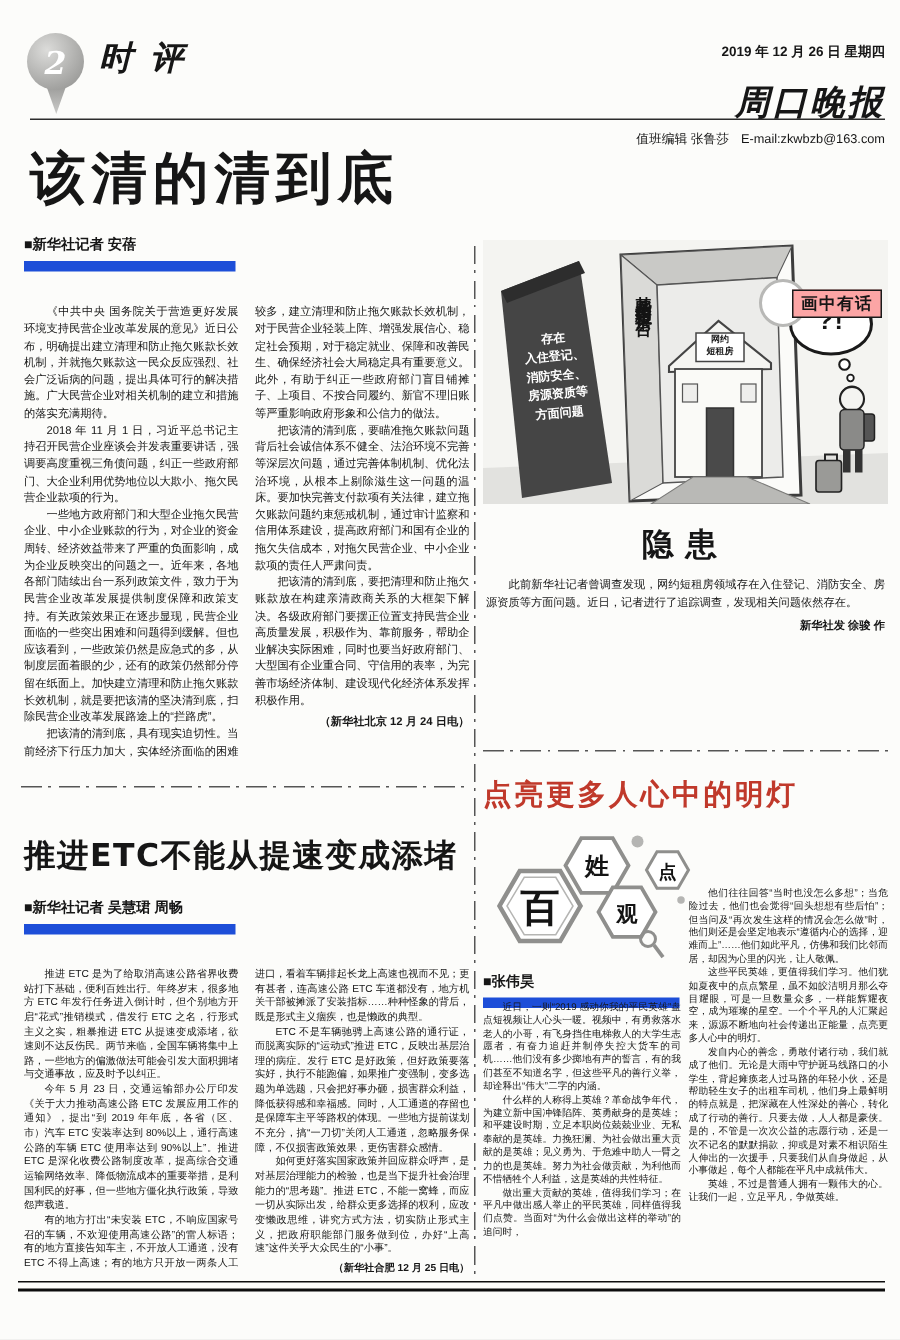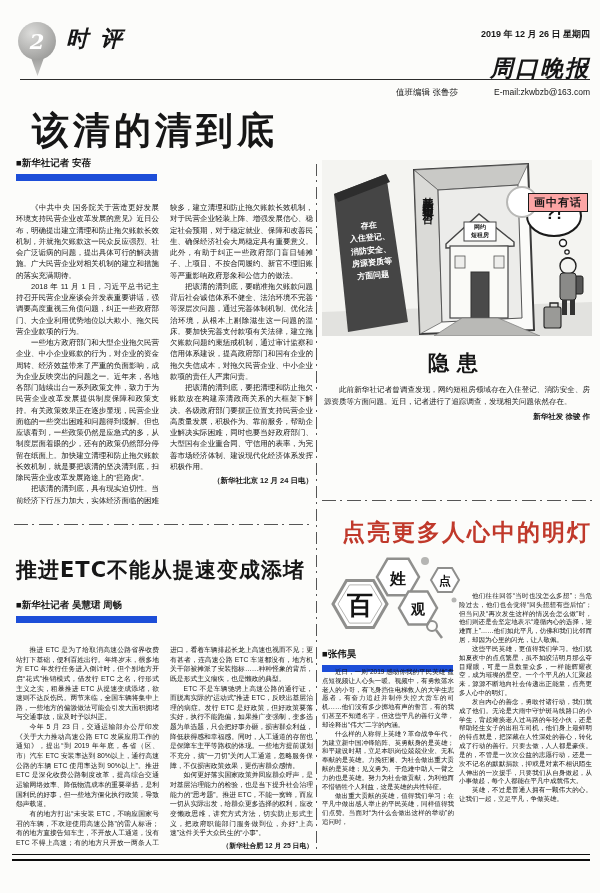--- a/index.html
+++ b/index.html
@@ -13,21 +13,21 @@
   .pin-circle{position:absolute;left:0;top:0;width:38px;height:38px;border-radius:50%;
               background:radial-gradient(circle at 35% 30%,#dcdcda,#8c8c8a);
               display:flex;align-items:center;justify-content:center;}
   .pin-num{font-family:"DejaVu Serif",serif;font-style:italic;font-weight:900;font-size:21px;color:#fff;}
   .section-title{position:absolute;left:66px;top:24px;font-family:"DejaVu Serif",serif;
                  font-style:italic;font-weight:900;font-size:22px;letter-spacing:12px;}
   .header-right{position:absolute;right:10px;top:28px;text-align:right;}
   .hr-row1{display:flex;justify-content:space-between;align-items:flex-end;gap:8px;flex-direction:column;}
   .hr-date{font-size:9px;font-weight:700;padding-bottom:4px;}
   .paper-name{font-family:"DejaVu Serif",serif;font-style:italic;font-weight:900;font-size:23px;letter-spacing:2px;}
-  .hr-row2{display:flex;justify-content:flex-end;gap:36px;font-size:8.5px;margin-top:3px;}
+  .hr-row2{display:flex;justify-content:flex-end;gap:8px;font-size:8.5px;margin-top:3px;}
   .header-rule{position:absolute;left:20px;right:10px;top:79px;border-top:1.5px solid #2c2c2c;}
 
   
   .hdash{position:absolute;height:1px;
          background:repeating-linear-gradient(90deg,#555 0 14px,transparent 14px 18px,#555 18px 20px,transparent 20px 25px);}
   .vdash{position:absolute;width:1px;
          background:repeating-linear-gradient(180deg,#555 0 12px,transparent 12px 16px,#555 16px 18px,transparent 18px 23px);}
 
   
   .lead-headline{position:absolute;left:16px;top:90px;font-family:"DejaVu Sans",sans-serif;
@@ -63,22 +63,22 @@
   .hazard-text{position:absolute;left:324px;top:384px;width:266px;font-size:7.5px;line-height:1.6;text-align:justify;}
 
   
   .etc-headline{position:absolute;left:16px;top:556px;width:298px;font-family:"DejaVu Sans",sans-serif;
                 font-weight:900;font-size:21px;letter-spacing:1px;}
   .etc-byline{position:absolute;left:16px;top:599px;width:141px;}
   .etc-cols{position:absolute;left:16px;top:621px;width:297px;height:229px;
             column-count:2;font-size:6.8px;line-height:1.42;}
 
   
-  .lamp-headline{position:absolute;left:322px;top:517px;width:270px;text-align:right;
-                 font-size:23px;font-weight:900;letter-spacing:2px;}
+  .lamp-headline{position:absolute;left:322px;top:517px;width:270px;text-align:left;
+                 font-size:19px;font-weight:900;letter-spacing:2px;}
   .lamp-logo{position:absolute;left:326px;top:550px;width:135px;height:92px;}
   .lamp-byline{position:absolute;left:322px;top:648px;width:131px;}
   .lamp-left{position:absolute;left:322px;top:668px;width:132px;height:188px;
              font-size:6.5px;line-height:1.36;text-align:justify;overflow:hidden;}
   .lamp-right{position:absolute;left:459px;top:592px;width:133px;height:264px;
               font-size:6.5px;line-height:1.36;text-align:justify;overflow:hidden;}
 
   .bottom-rule{position:absolute;left:12px;top:854px;width:578px;height:4px;
                border-top:1.2px solid #0d0d0d;border-bottom:2.6px solid #0d0d0d;}
 </style>
@@ -100,21 +100,21 @@
       <span class="hr-date">2019 年 12 月 26 日  星期四</span>
       <span class="paper-name">周口晚报</span>
     </div>
     <div class="hr-row2">
       <span>值班编辑 张鲁莎</span>
       <span>E-mail:zkwbzb@163.com</span>
     </div>
   </div>
   <div class="header-rule"></div>
 
-  <h1 class="lead-headline" style="margin:16px;">该清的清到底</h1>
+  <h1 class="lead-headline" style="margin:4px;">该清的清到底</h1>
   <div class="byline lead-byline">■新华社记者 安蓓</div>
   <div class="cols lead-cols">
     <div>
         <p class="para">《中共中央 国务院关于营造更好发展环境支持民营企业改革发展的意见》近日公布，明确提出建立清理和防止拖欠账款长效机制，并就拖欠账款这一民众反应强烈、社会广泛诟病的问题，提出具体可行的解决措施。广大民营企业对相关机制的建立和措施的落实充满期待。</p>
         <p class="para">2018 年 11 月 1 日，习近平总书记主持召开民营企业座谈会并发表重要讲话，强调要高度重视三角债问题，纠正一些政府部门、大企业利用优势地位以大欺小、拖欠民营企业款项的行为。</p>
         <p class="para">一些地方政府部门和大型企业拖欠民营企业、中小企业账款的行为，对企业的资金周转、经济效益带来了严重的负面影响，成为企业反映突出的问题之一。近年来，各地各部门陆续出台一系列政策文件，致力于为民营企业改革发展提供制度保障和政策支持。有关政策效果正在逐步显现，民营企业面临的一些突出困难和问题得到缓解。但也应该看到，一些政策仍然是应急式的多，从制度层面着眼的少，还有的政策仍然部分停留在纸面上。加快建立清理和防止拖欠账款长效机制，就是要把该清的坚决清到底，扫除民营企业改革发展路途上的“拦路虎”。</p>
         <p class="para">把该清的清到底，具有现实迫切性。当前经济下行压力加大，实体经济面临的困难较多，建立清理和防止拖欠账款长效机制，对于民营企业轻装上阵、增强发展信心、稳定社会预期，对于稳定就业、保障和改善民生、确保经济社会大局稳定具有重要意义。此外，有助于纠正一些政府部门盲目铺摊子、上项目、不按合同履约、新官不理旧账等严重影响政府形象和公信力的做法。</p>
         <p class="para">把该清的清到底，要瞄准拖欠账款问题背后社会诚信体系不健全、法治环境不完善等深层次问题，通过完善体制机制、优化法治环境，从根本上剔除滋生这一问题的温床。要加快完善支付款项有关法律，建立拖欠账款问题约束惩戒机制，通过审计监察和信用体系建设，提高政府部门和国有企业的拖欠失信成本，对拖欠民营企业、中小企业款项的责任人严肃问责。</p>
         <p class="para">把该清的清到底，要把清理和防止拖欠账款放在构建亲清政商关系的大框架下解决。各级政府部门要摆正位置支持民营企业高质量发展，积极作为、靠前服务，帮助企业解决实际困难，同时也要当好政府部门、大型国有企业重合同、守信用的表率，为完善市场经济体制、建设现代化经济体系发挥积极作用。</p>
       </div>

